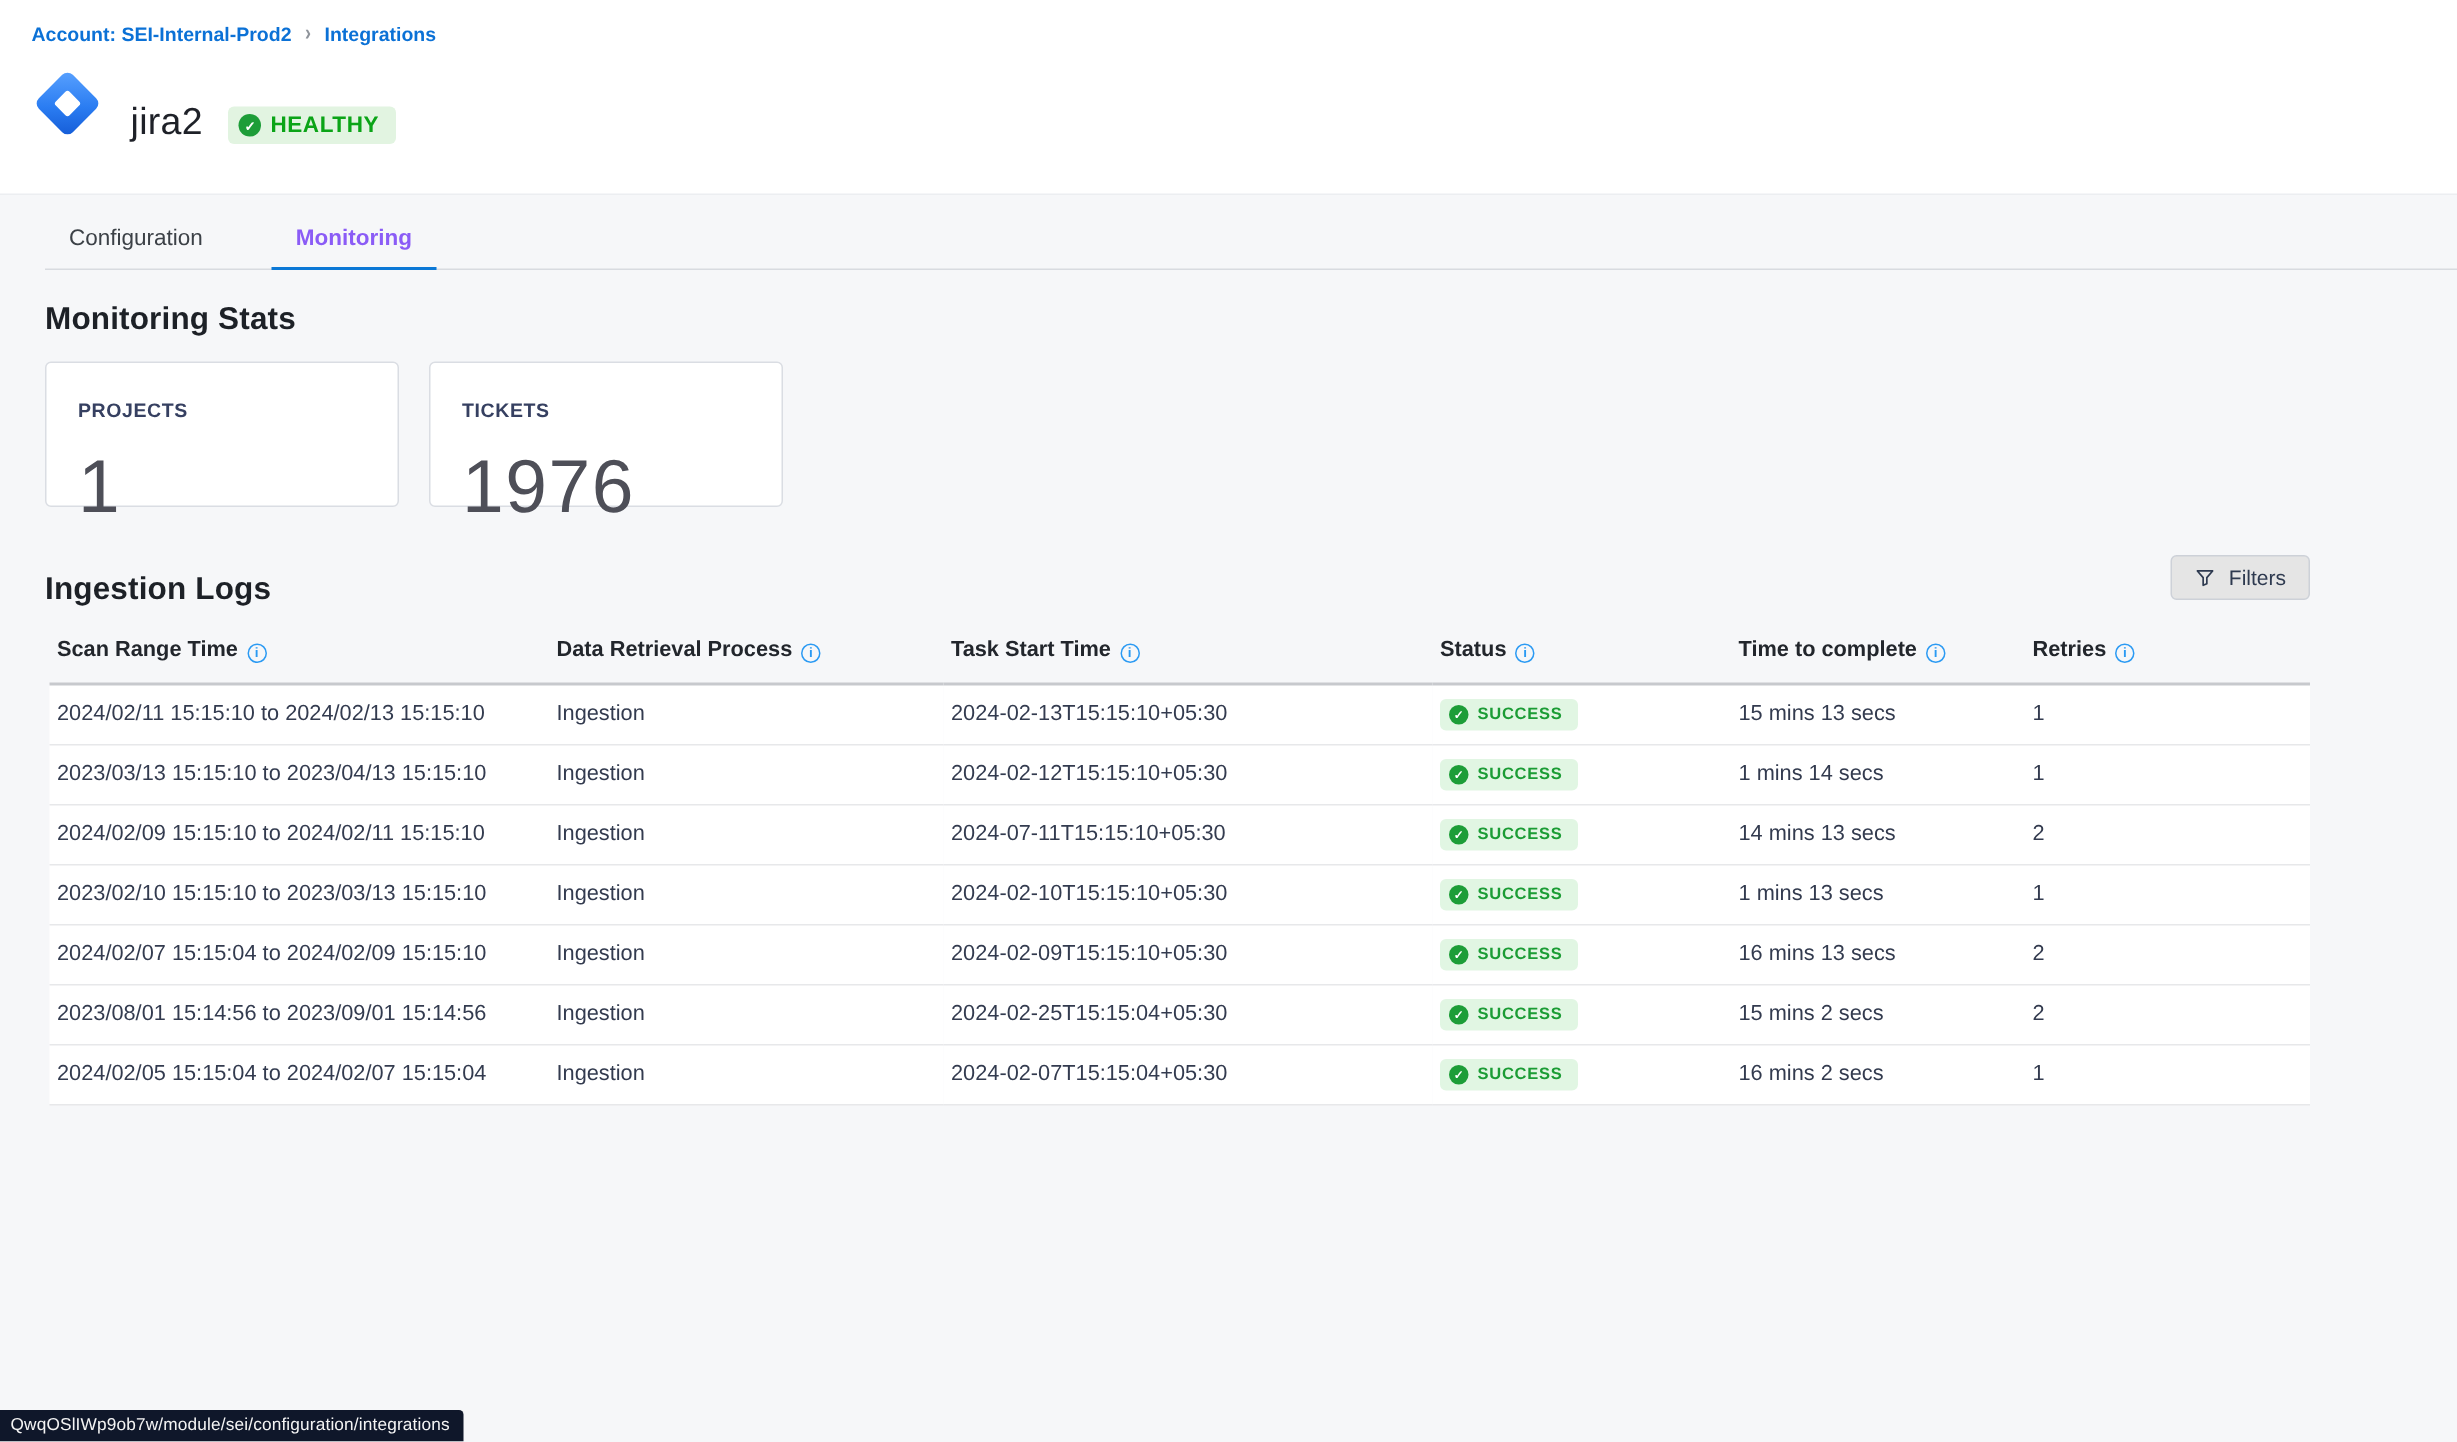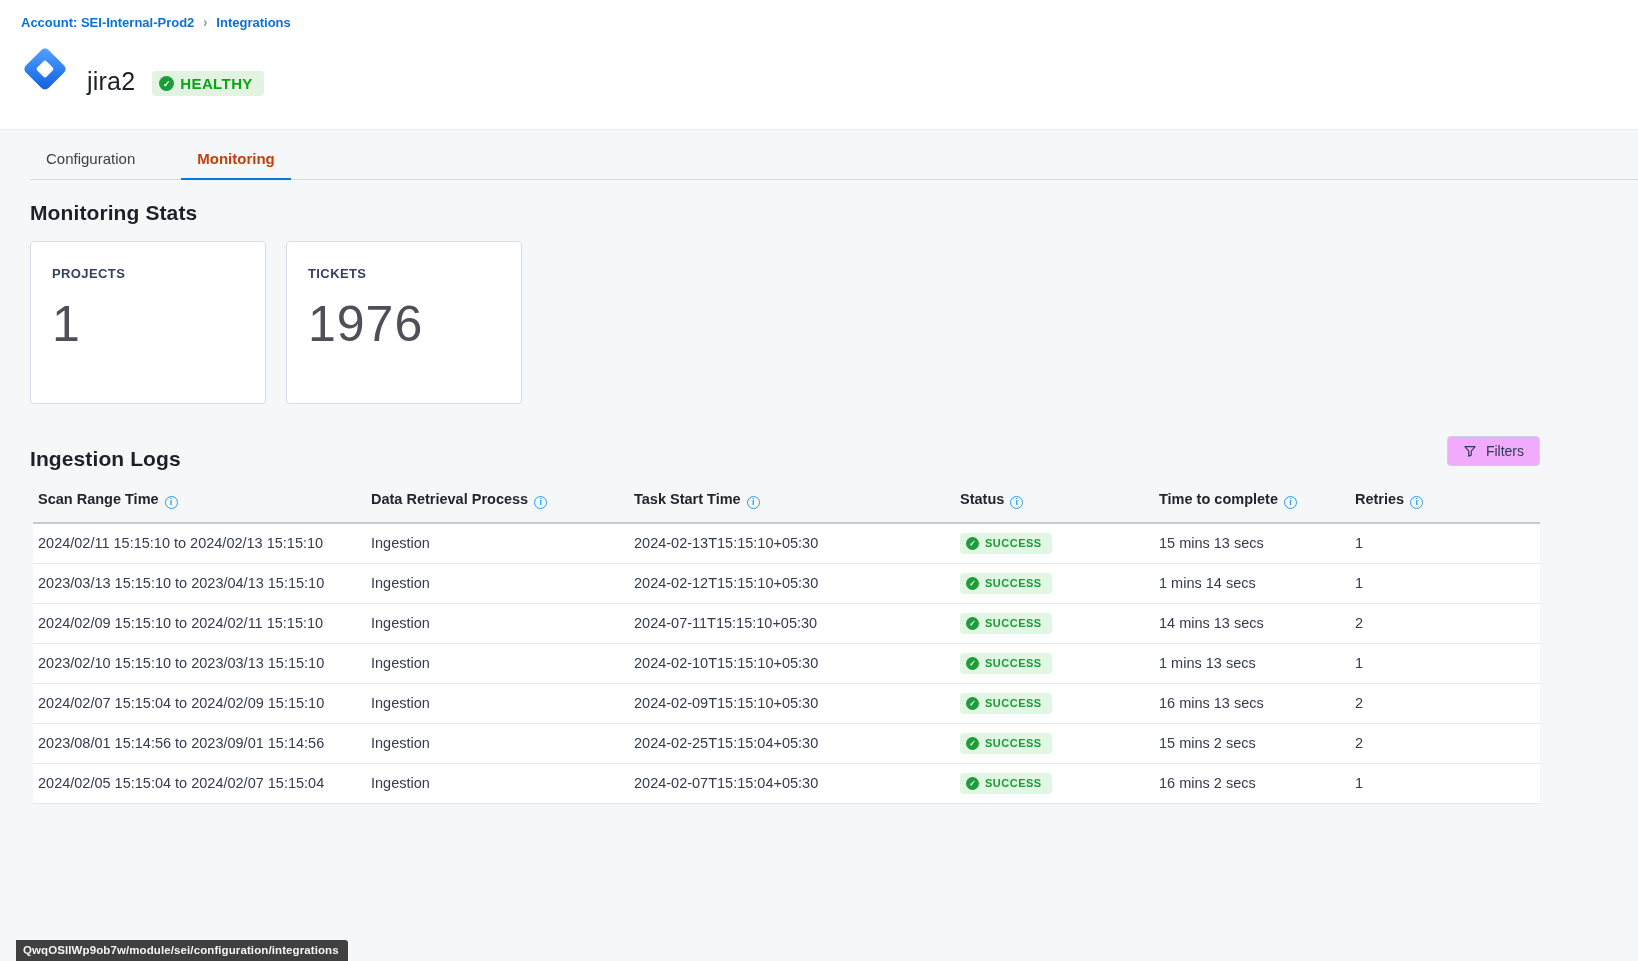--- a/index.html
+++ b/index.html
@@ -78,21 +78,21 @@
     width: calc(100% - 30px);
   }
   .tab {
     padding: 8px 16px 12px 16px;
     font-size: 15px;
     color: #3c4147;
     cursor: pointer;
     position: relative;
   }
   .tab.active {
-    color: #c2410c;
+    color: #8b5cf6;
     font-weight: 700;
   }
   .tab.active::after {
     content: "";
     position: absolute;
     left: 0; right: 0; bottom: -1px;
     height: 2px;
     background: #0b78d6;
   }
 
@@ -100,21 +100,21 @@
   .section-title {
     font-size: 21px;
     font-weight: 700;
     color: #1d2127;
     margin: 21px 0 0 30px;
     letter-spacing: 0.1px;
   }
   .stat-cards { display: flex; gap: 20px; margin: 16px 0 0 30px; }
   .stat-card {
     width: 236px;
-    height: 163px;
+    height: 97px;
     background: #ffffff;
     border: 1px solid #dadde3;
     border-radius: 4px;
     padding: 24px 0 0 21px;
   }
   .stat-label {
     font-size: 13px;
     font-weight: 600;
     color: #364061;
     letter-spacing: 0.4px;
@@ -132,21 +132,21 @@
     display: flex;
     justify-content: space-between;
     align-items: center;
     margin: 27px 98px 0 0;
   }
   .logs-header .section-title { margin-top: 16px; }
   .filters-btn {
     display: inline-flex;
     align-items: center;
     gap: 9px;
-    background: #f0abfc;
+    background: #e5e5e5;
     border: 1px solid #cdd1d8;
     border-radius: 4px;
     height: 30px;
     padding: 0 15px;
     font-size: 14px;
     color: #2e3a50;
     cursor: pointer;
     font-family: "Liberation Sans", sans-serif;
   }
 
@@ -208,29 +208,28 @@
   .status-badge .label {
     font-size: 11px;
     font-weight: 700;
     color: #1b9c35;
     letter-spacing: 0.5px;
   }
 
   
   .link-preview {
     position: absolute;
-    left: 16px;
+    left: 0;
     bottom: 0;
-    background: #404040;
+    background: #0f172a;
     color: #f4f4f4;
     font-size: 11.5px;
     padding: 4px 9px 5px 7px;
     border-top-right-radius: 3px;
     letter-spacing: 0.1px;
-    font-weight: bold;
   }
 </style>
 </head>
 <body>
 
 <header class="page-header">
   <nav class="breadcrumb">
     <a>Account: SEI-Internal-Prod2</a>
     <span class="chev">›</span>
     <a>Integrations</a>

